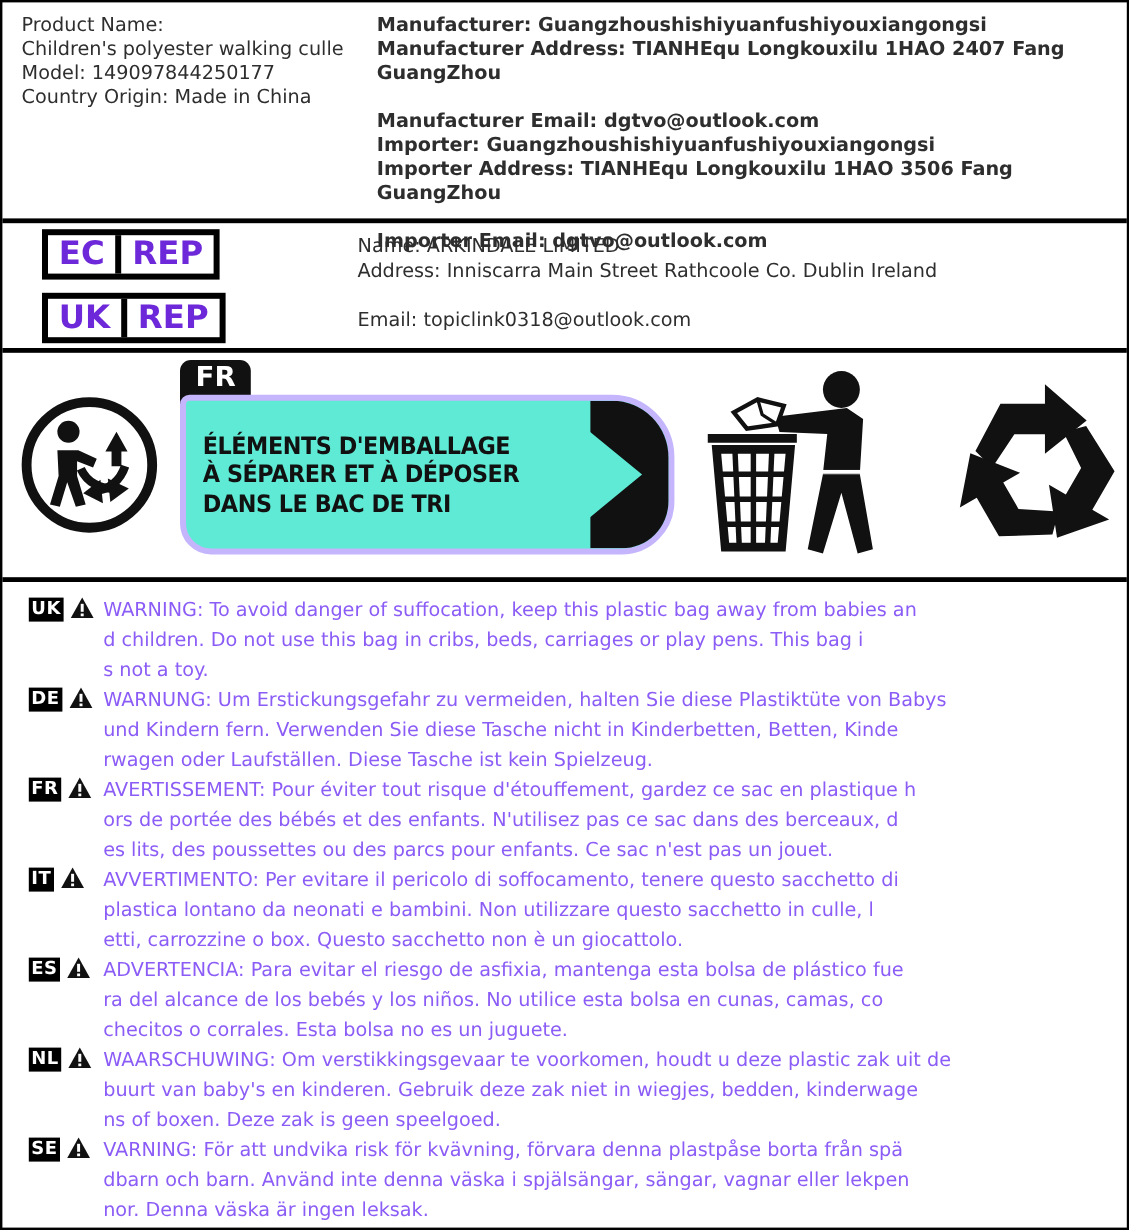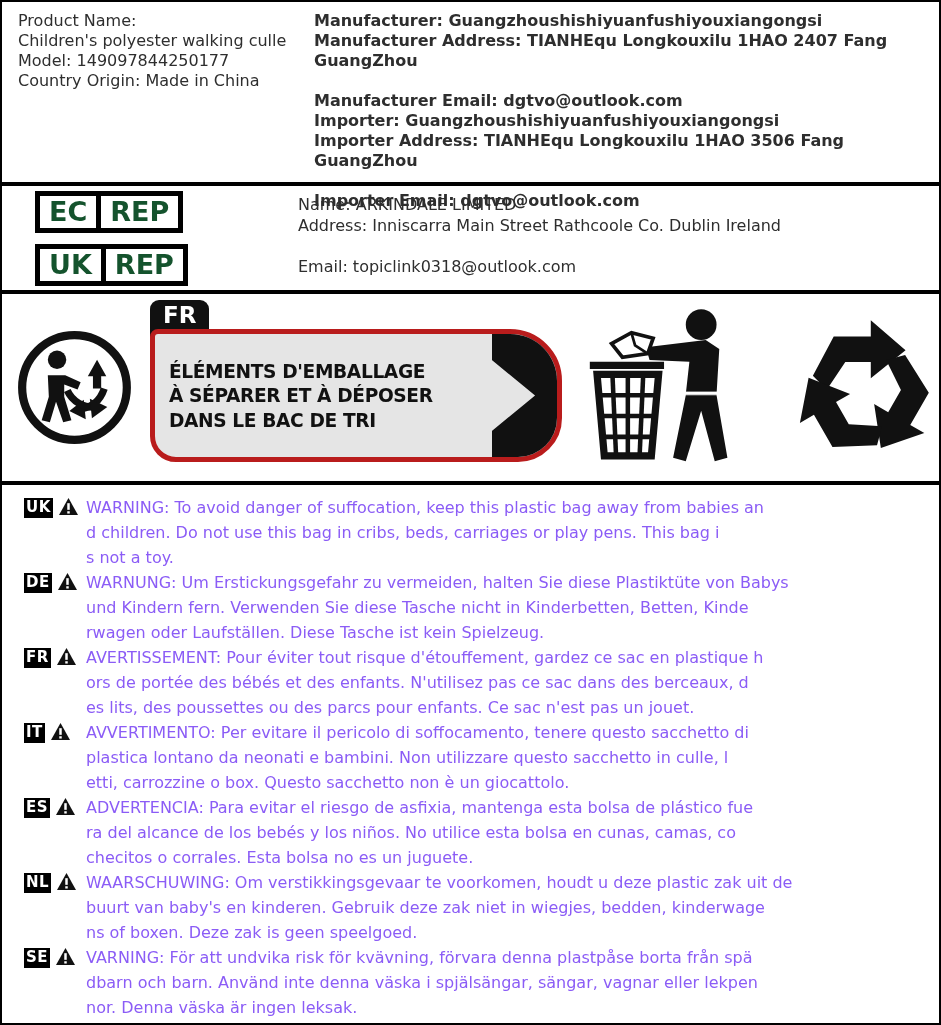--- a/index.html
+++ b/index.html
@@ -9,32 +9,32 @@
 
   
   .sec-info{flex:none;height:180px;display:flex;padding:9px 0 0 16px;box-sizing:border-box;font-size:16px;line-height:20px;}
   .col-left{width:296px;flex:none;}
   .col-right{flex:1;font-weight:bold;}
   .spacer20{height:20px;}
 
   
   .sec-rep{flex:none;height:104px;display:flex;box-sizing:border-box;padding-top:5px;}
   .rep-left{width:296px;flex:none;padding-left:33px;box-sizing:border-box;}
-  .rep-box{display:inline-flex;border:5px solid #000;font-weight:bold;font-size:27px;line-height:1;color:#14532d;align-items:flex-start;background:#fff;}
+  .rep-box{display:inline-flex;border:5px solid #000;font-weight:bold;font-size:27px;line-height:1;color:#6d28d9;align-items:flex-start;background:#fff;}
   .rep-box .cell{padding:2px 9px 3px;}
   .rep-box .cell2{border-left:5px solid #000;}
   .rep-gap{height:11px;}
   .rep-right{flex:1;font-size:16px;line-height:21px;padding-top:3px;}
 
   
   .sec-icons{flex:none;height:187px;display:flex;align-items:center;padding:0 6px 0 14px;box-sizing:border-box;}
   .triman{width:118px;height:118px;flex:none;}
   .banner{position:relative;margin-left:16px;margin-top:16px;width:412px;height:133px;flex:none;}
   .fr-tab{position:absolute;top:-29px;left:0;background:#111;color:#fff;font-weight:bold;font-size:23px;line-height:1;padding:4px 13px 10px;border-radius:9px 9px 0 0;}
-  .banner-body{position:relative;width:100%;height:100%;display:flex;border:5px solid #b91c1c;border-radius:8px 52px 44px 26px;overflow:hidden;box-sizing:border-box;background:#e5e5e5;z-index:1;gap:38px;}
+  .banner-body{position:relative;width:100%;height:100%;display:flex;border:5px solid #c4b5fd;border-radius:8px 52px 44px 26px;overflow:hidden;box-sizing:border-box;background:#5eead4;z-index:1;gap:38px;}
   .banner-text{flex:1;display:flex;flex-direction:column;justify-content:center;padding-left:15px;font-weight:bold;font-size:20px;line-height:1.22;color:#111;letter-spacing:-0.4px;transform:scaleX(0.93);transform-origin:left center;white-space:nowrap;}
   .banner-black{width:136px;flex:none;background:#111;clip-path:polygon(0 0,100% 0,100% 100%,0 100%,0 79%,32% 50%,0 21%);display:flex;align-items:center;justify-content:flex-end;padding-right:10px;box-sizing:border-box;}
   .bin-svg{width:74px;height:112px;}
   .bin-svg text{font-family:"Liberation Sans",sans-serif;font-weight:bold;font-size:18px;fill:#fff;}
   .tidyman{width:196px;height:172px;flex:none;margin-left:14px;}
   .recycle{width:182px;height:168px;flex:none;margin-left:2px;}
 
   
   .sec-warn{flex:1;padding:10px 0 0 22px;box-sizing:border-box;}
   .warn-row{display:flex;height:75px;}

